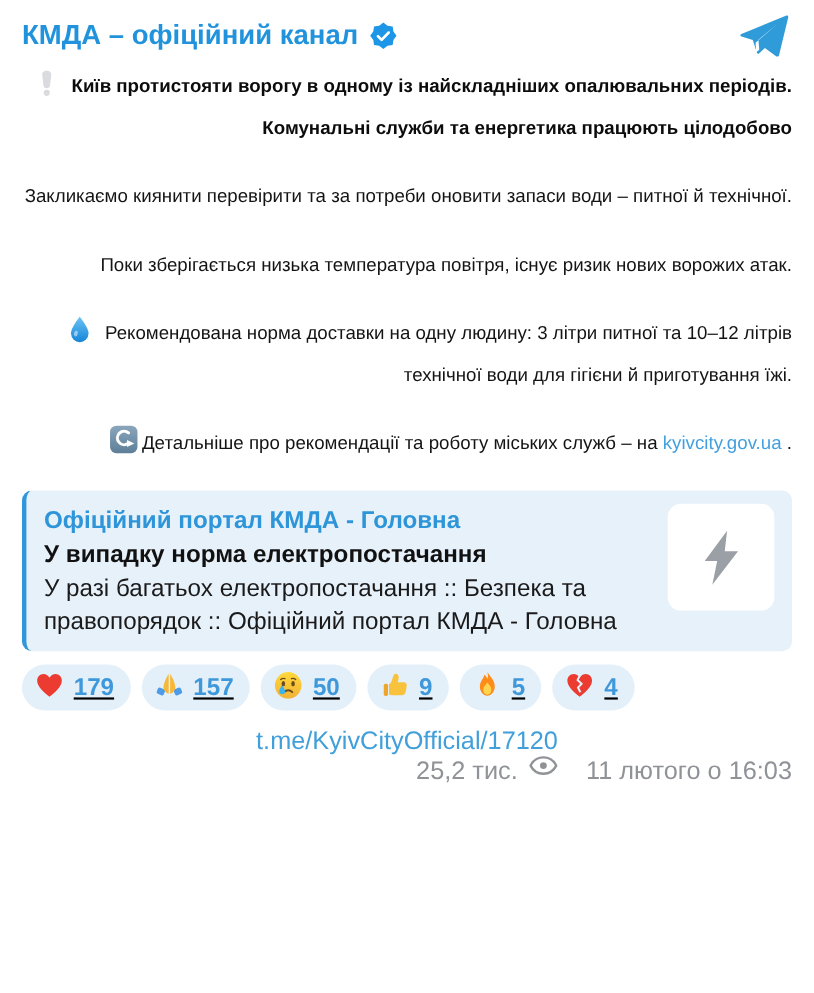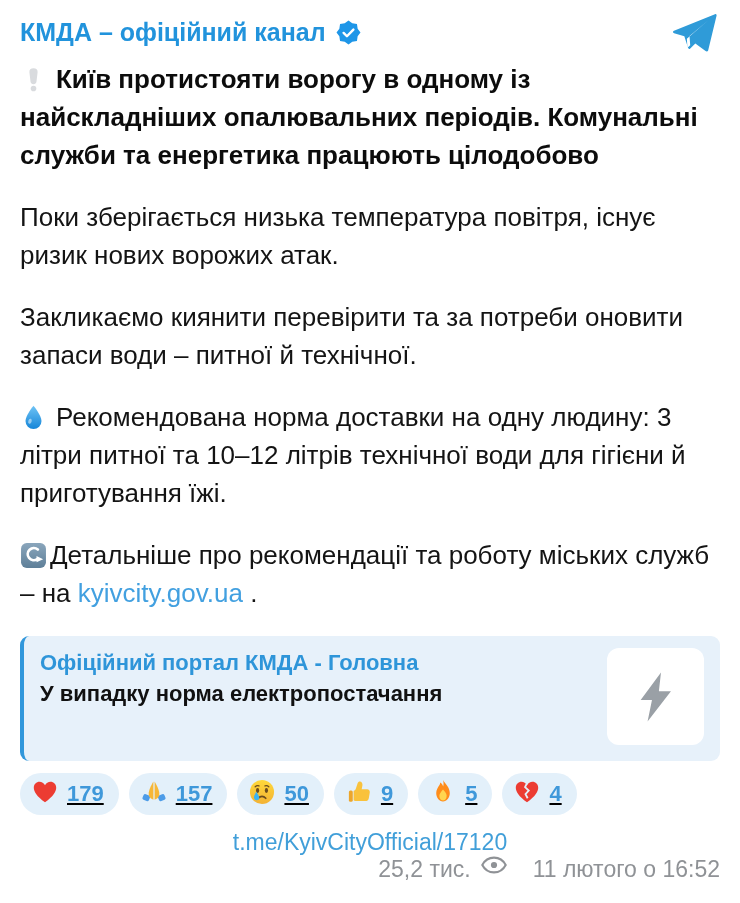--- a/index.html
+++ b/index.html
@@ -6,21 +6,21 @@
   body { background:#fff; font-family:"Liberation Sans", sans-serif; }
   .page { width:740px; height:903px; background:#ffffff; overflow:hidden; padding:0 20px; }
 
   
   .header { display:flex; align-items:center; padding-top:13px; height:52px; }
   .channel-name { font-size:25px; font-weight:700; color:#2193dc; cursor:pointer; }
   .badge { margin-left:10px; display:inline-flex; }
   .plane { margin-left:auto; display:inline-flex; cursor:pointer; }
 
   
-  .post { margin-top:8px; font-size:26px; line-height:38px; color:#141414; }
+  .post { margin-top:8px; font-size:17px; line-height:38px; color:#141414;text-align:right; }
   .post p { margin:0 0 24px 0; }
   .post p.bold { font-weight:700; color:#0c0c0c; }
   .inline-ico { display:inline-flex; vertical-align:-5px; }
   .ico-space { margin-right:9px; }
   .ico-tight { margin-right:3px; }
   .textlink { color:#42a0e0; cursor:pointer; }
 
   
   .card { margin:2px 0 12px 0; background:#e7f1fa; border-left:4px solid #3197db;
           border-radius:9px; padding:12px 16px 12px 16px; overflow:hidden; cursor:pointer; }
@@ -65,23 +65,23 @@
 
   <div class="post">
 
     <p class="bold"><span class="inline-ico ico-space">
           <svg viewBox="0 0 26 26" width="27" height="27">
             <path fill="#d9dbde" d="M13 2.2c-2.6 0-4.2 1.6-3.95 3.7l1.1 9.3c.18 1.5 1.3 2.4 2.85 2.4s2.67-.9 2.85-2.4l1.1-9.3C17.2 3.8 15.6 2.2 13 2.2Z"></path>
             <circle cx="13" cy="21.6" r="2.7" fill="#d9dbde"></circle>
           </svg>
         </span><span>Київ протистояти ворогу в одному із найскладніших опалювальних періодів. Комунальні служби та енергетика працюють цілодобово</span></p>
 
+    <p>Закликаємо киянити перевірити та за потреби оновити запаси води – питної й технічної.</p>
+
     <p>Поки зберігається низька температура повітря, існує ризик нових ворожих атак.</p>
-
-    <p>Закликаємо киянити перевірити та за потреби оновити запаси води – питної й технічної.</p>
 
     <p><span class="inline-ico ico-space">
           <svg viewBox="0 0 26 26" width="27" height="27">
             <defs>
               <linearGradient id="gDrop" x1="0" y1="0" x2="0" y2="1">
                 <stop offset="0" stop-color="#6ec3f5"></stop>
                 <stop offset="1" stop-color="#1585d8"></stop>
               </linearGradient>
             </defs>
             <path fill="url(#gDrop)" d="M13 1.8C13 1.8 5.3 11.2 5.3 16.4a7.7 7.7 0 0 0 15.4 0C20.7 11.2 13 1.8 13 1.8Z"></path>
@@ -105,20 +105,21 @@
   </div>
 
   <div class="card">
     <div class="thumb">
       <svg viewBox="0 0 24 28" width="46" height="58">
         <path fill="#9aa0a6" d="M14.6 1.2 4 15.6h5.9L7.6 26.8 19.8 11h-6.3l1.1-9.8Z"></path>
       </svg>
     </div>
     <div class="card-site">Офіційний портал КМДА - Головна</div>
     <div class="card-title">У випадку норма електропостачання</div>
+    <div class="card-desc">У разі багатьох електропостачання :: Безпека та правопорядок :: Офіційний портал КМДА - Головна</div>
   </div>
 
   <div class="reactions">
 
     <div class="pill">
       <span><svg viewBox="0 0 26 26" width="28" height="28">
             <path fill="#ec3c32" d="M13 22.6C5.4 17 2.6 12.7 2.6 9 2.6 5.9 5 3.5 7.9 3.5c2.1 0 4.1 1.3 5.1 3.2 1-1.9 3-3.2 5.1-3.2 2.9 0 5.3 2.4 5.3 5.5 0 3.7-2.8 8-10.4 13.6Z"></path>
           </svg></span>
       <span class="count">179</span>
     </div>
@@ -180,17 +181,17 @@
   <div class="footer">
     <span class="post-link">t.me/KyivCityOfficial/17120</span>
     <span class="meta">
       <span>25,2 тис.</span>
       <span style="display:inline-flex;">
         <svg viewBox="0 0 26 18" width="26" height="18">
             <path d="M13 1.6C7 1.6 3 5.7 1.3 9c1.7 3.3 5.7 7.4 11.7 7.4S23 12.3 24.7 9C23 5.7 19 1.6 13 1.6Z" fill="none" stroke="#8f9296" stroke-width="2.1"></path>
             <circle cx="13" cy="9" r="3.1" fill="#8f9296"></circle>
           </svg>
       </span>
-      <span class="date">11 лютого о 16:52</span>
+      <span class="date">11 лютого о 16:03</span>
     </span>
   </div>
 
 </div>
 
 </body></html>

